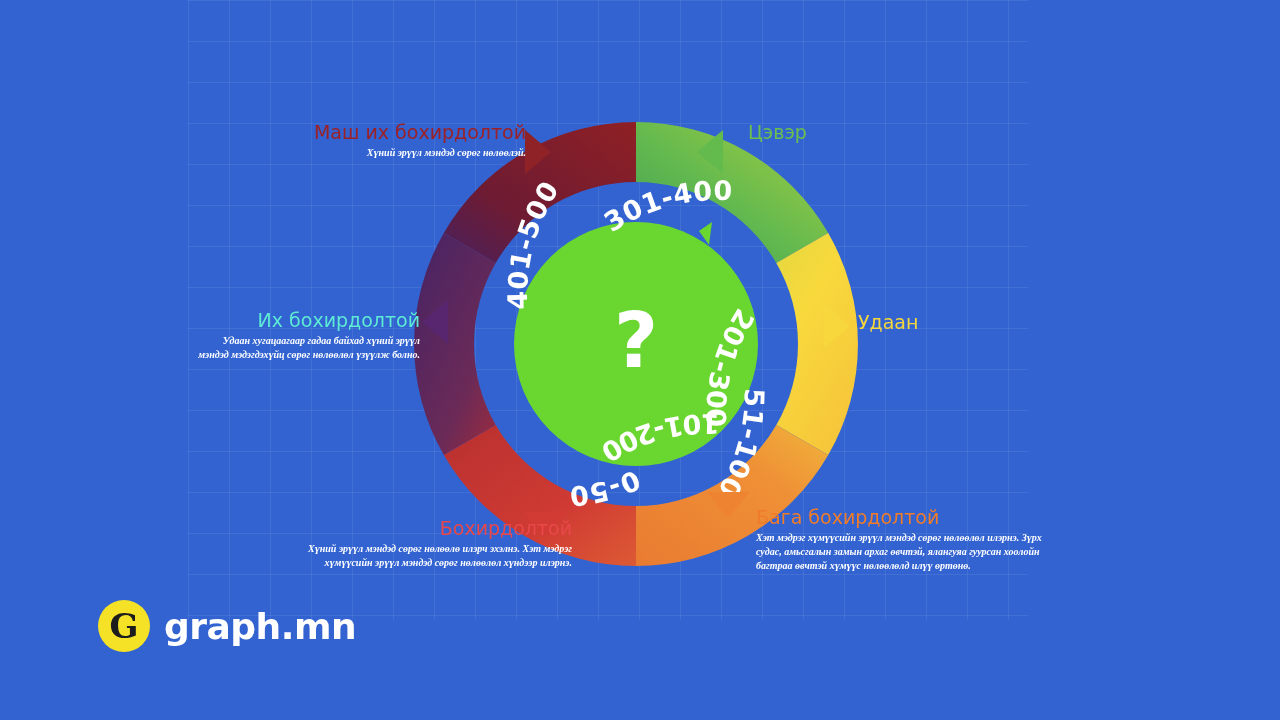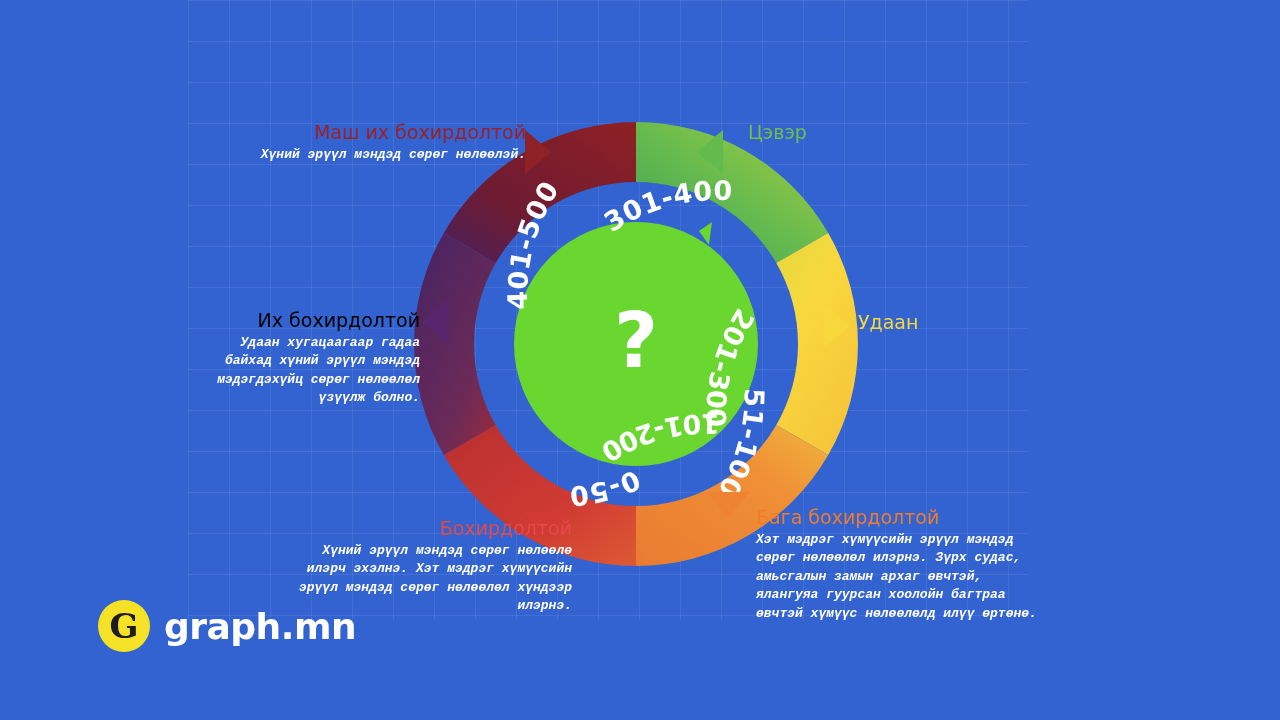--- a/index.html
+++ b/index.html
@@ -28,22 +28,22 @@
   }
 
   
   .callout{position:absolute;}
   .callout .title{
     font-family:"DejaVu Sans","Liberation Sans",sans-serif;
     font-weight:400;font-size:19px;line-height:1.15;margin:0 0 2px 0;
     white-space:nowrap;
   }
   .callout .body{
-    font-family:Liberation Mono, monospace;
-    font-style:italic;font-weight:700;font-size:13px;line-height:1.42;
+    font-family:Liberation Serif, serif;
+    font-style:italic;font-weight:700;font-size:10px;line-height:1.42;
     color:#ffffff;margin:0;
   }
   .align-right{text-align:right;}
   .align-left{text-align:left;}
 
   #c-hazard{left:236px;top:122px;width:290px;}
   #c-good  {left:748px;top:122px;width:250px;}
   #c-vunh  {left:198px;top:310px;width:222px;}
   #c-mod   {left:858px;top:312px;width:228px;}
   #c-unh   {left:290px;top:518px;width:282px;}
@@ -164,21 +164,21 @@
   <div class="callout align-right" id="c-hazard">
     <p class="title" style="color:#9c2126;">Маш их бохирдолтой</p>
     <p class="body">Хүний эрүүл мэндэд сөрөг нөлөөлэй.</p>
   </div>
 
   <div class="callout align-left" id="c-good">
     <p class="title" style="color:#6cbf4f;">Цэвэр</p>
   </div>
 
   <div class="callout align-right" id="c-vunh">
-    <p class="title" style="color:#000000;">Их бохирдолтой</p>
+    <p class="title" style="color:#5eead4;">Их бохирдолтой</p>
     <p class="body">Удаан хугацаагаар гадаа байхад хүний эрүүл мэндэд мэдэгдэхүйц сөрөг нөлөөлөл үзүүлж болно.</p>
   </div>
 
   <div class="callout align-left" id="c-mod">
     <p class="title" style="color:#f7d73b;">Удаан</p>
   </div>
 
   <div class="callout align-right" id="c-unh">
     <p class="title" style="color:#e8484a;">Бохирдолтой</p>
     <p class="body">Хүний эрүүл мэндэд сөрөг нөлөөлө илэрч эхэлнэ. Хэт мэдрэг хүмүүсийн эрүүл мэндэд сөрөг нөлөөлөл хүндээр илэрнэ.</p>

